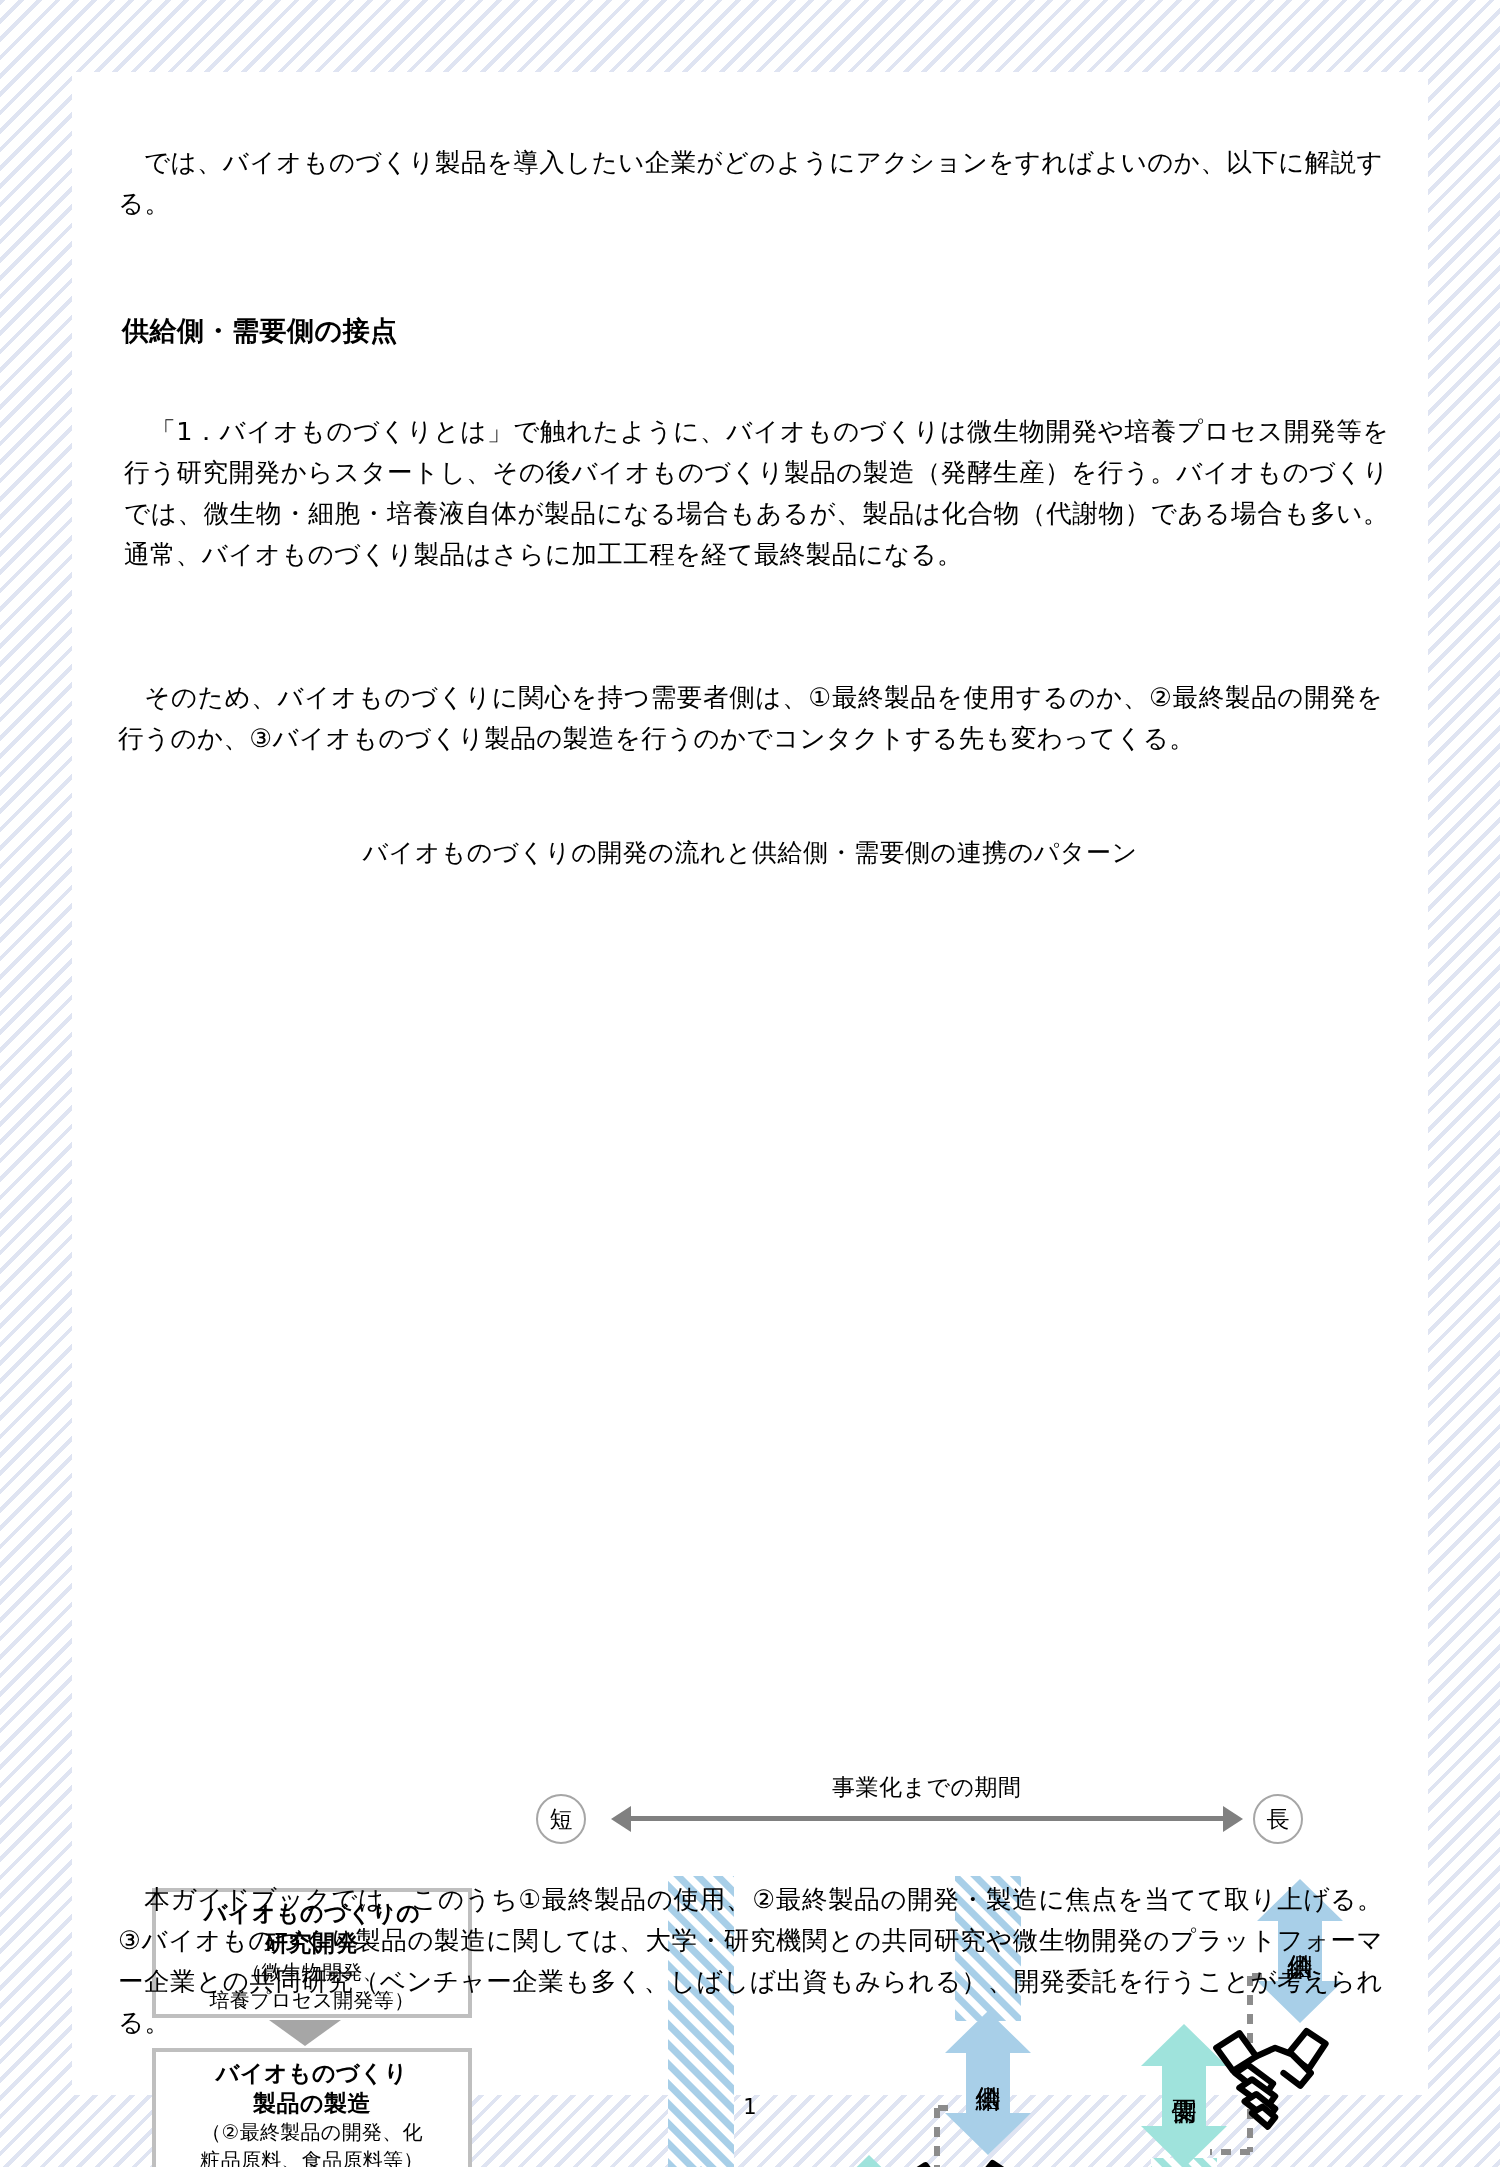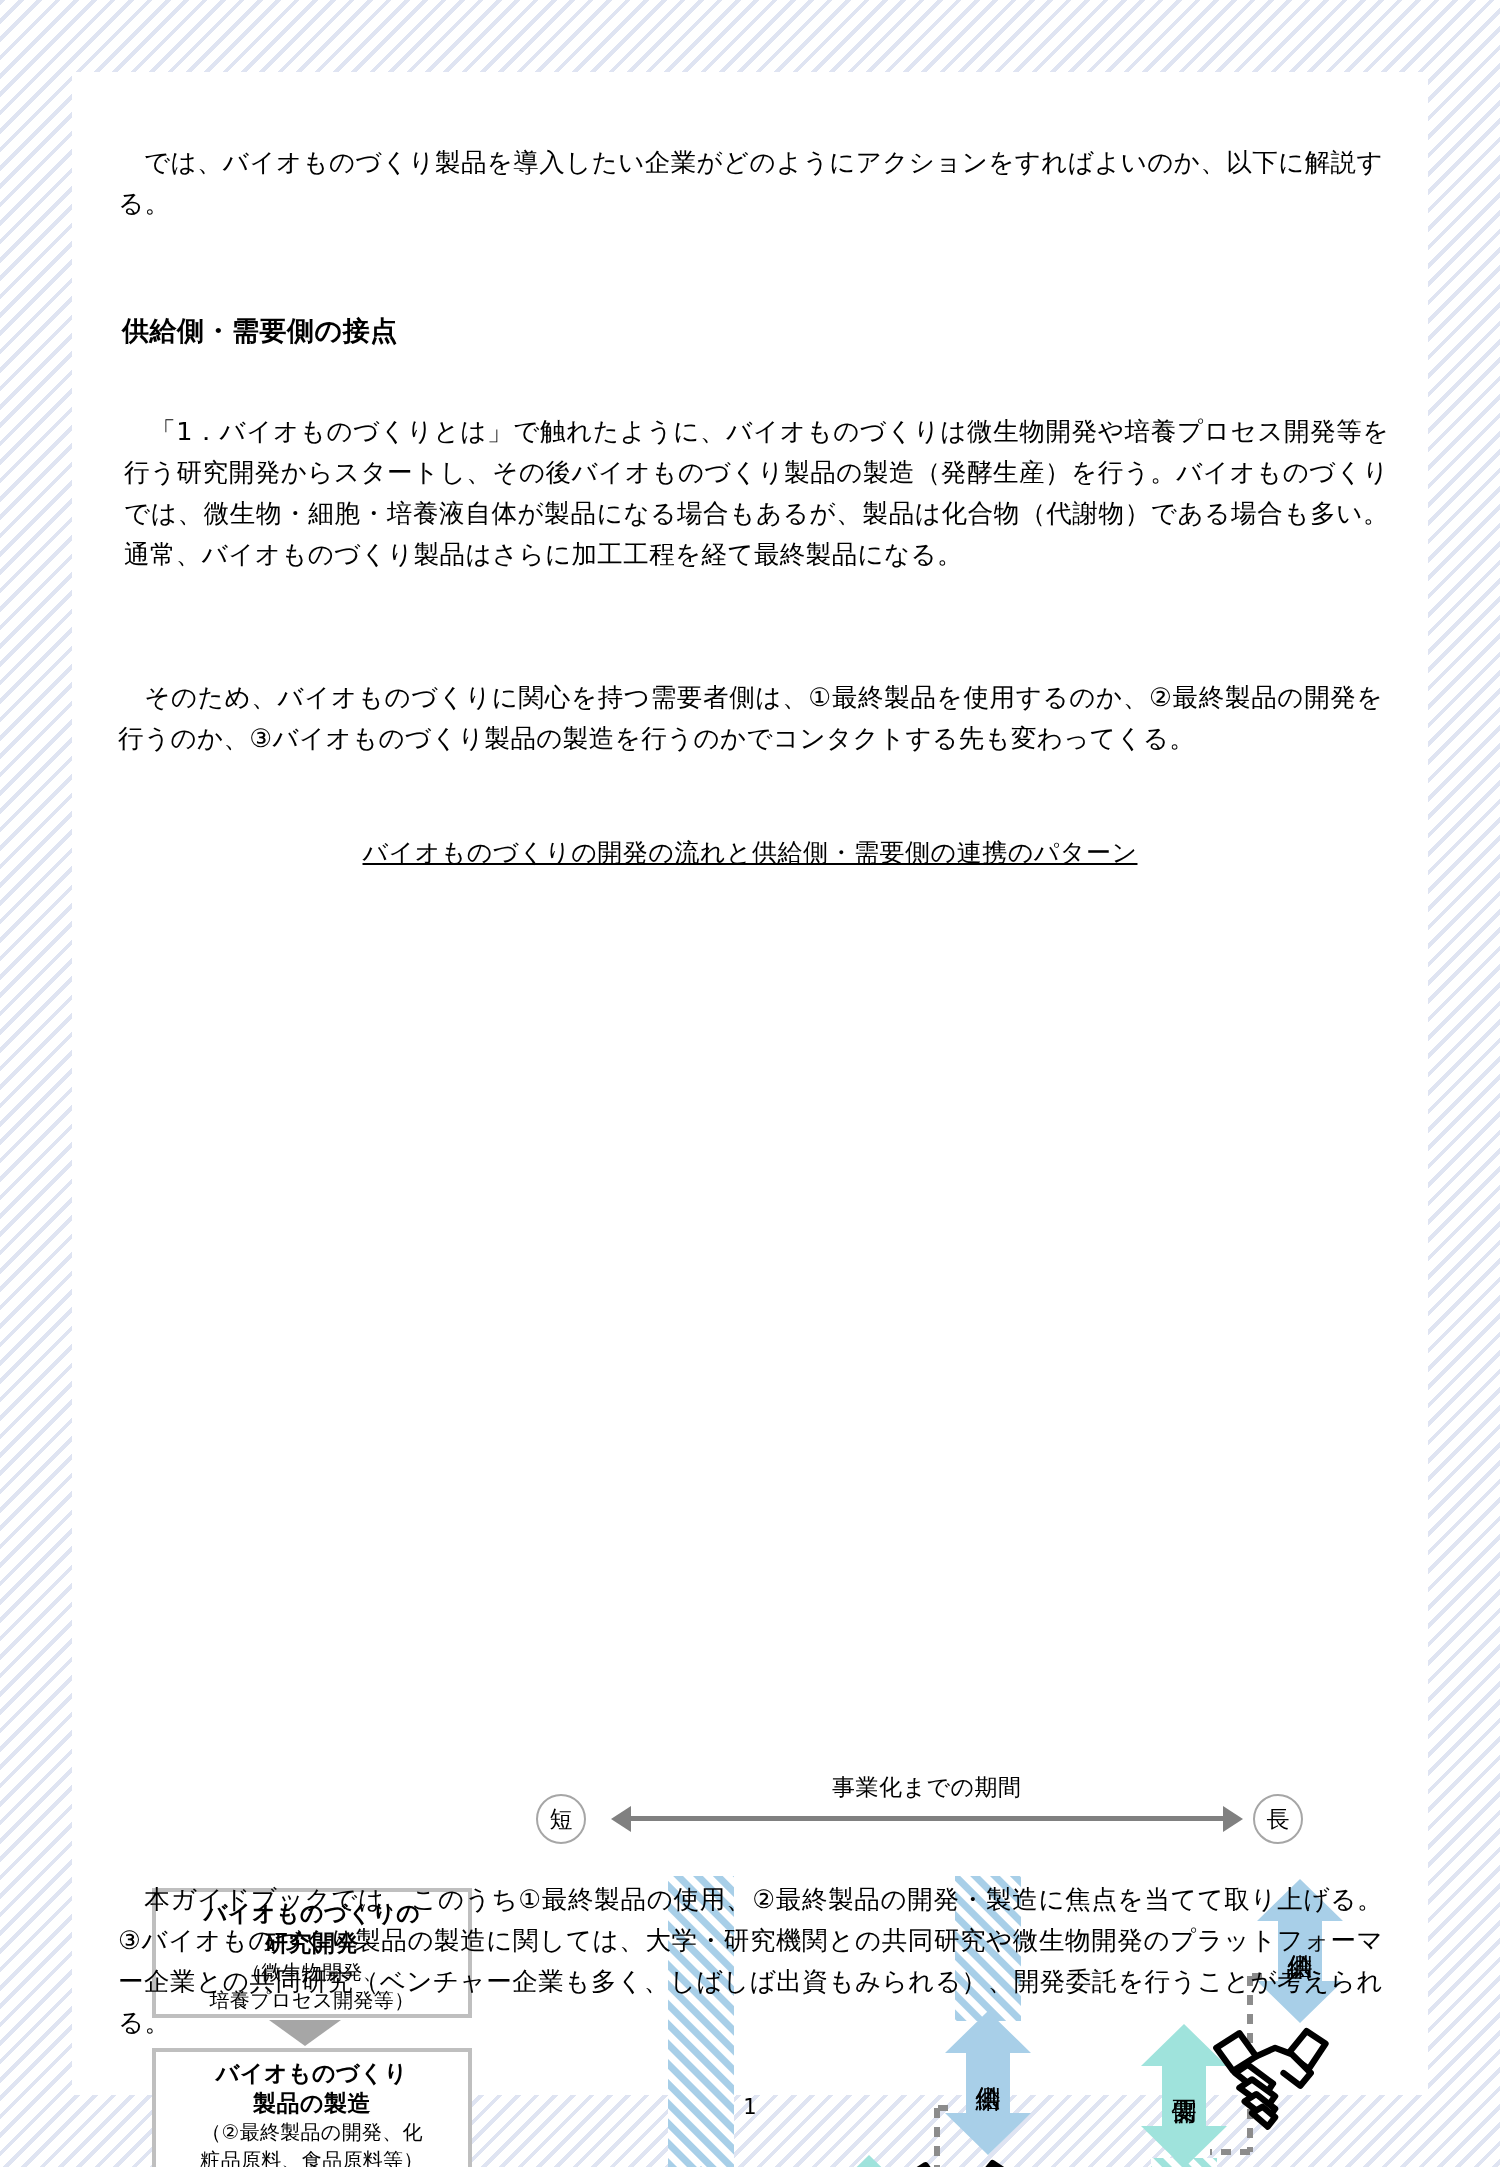--- a/index.html
+++ b/index.html
@@ -130,21 +130,21 @@
   <p class="body-text" style="left:118px;top:116px;width:1265px;">　では、バイオものづくり製品を導入したい企業がどのようにアクションをすればよいのか、以下に解説する。</p>
 
   <h2 class="sec-head" style="left:122px;top:313px;">供給側・需要側の接点</h2>
 
   <p class="body-text" style="left:124px;top:385px;width:1265px;">　「1．バイオものづくりとは」で触れたように、バイオものづくりは微生物開発や培養プロセス開発等を行う研究開発からスタートし、その後バイオものづくり製品の製造（発酵生産）を行う。バイオものづくりでは、微生物・細胞・培養液自体が製品になる場合もあるが、製品は化合物（代謝物）である場合も多い。通常、バイオものづくり製品はさらに加工工程を経て最終製品になる。</p>
 
   <p class="body-text" style="left:118px;top:651px;width:1265px;">　そのため、バイオものづくりに関心を持つ需要者側は、①最終製品を使用するのか、②最終製品の開発を行うのか、③バイオものづくり製品の製造を行うのかでコンタクトする先も変わってくる。</p>
 
   <div id="figure">
 
-    <div class="fig-title" style="top:0px;text-decoration:underline;">バイオものづくりの開発の流れと供給側・需要側の連携のパターン</div>
+    <div class="fig-title" style="top:0px;">バイオものづくりの開発の流れと供給側・需要側の連携のパターン</div>
 
     <div class="circ" style="left:536px;top:958px;">短</div>
 
     <div class="axis-arrow arrow-left" style="left:611px;top:970px;"></div>
     <div class="axis-line" style="left:628px;top:980px;width:595px;"></div>
     <div class="axis-arrow arrow-right" style="left:1223px;top:970px;"></div>
 
     <div class="circ" style="left:1253px;top:958px;">長</div>
 
     <div class="axis-label" style="left:832px;top:936px;">事業化までの期間</div>

